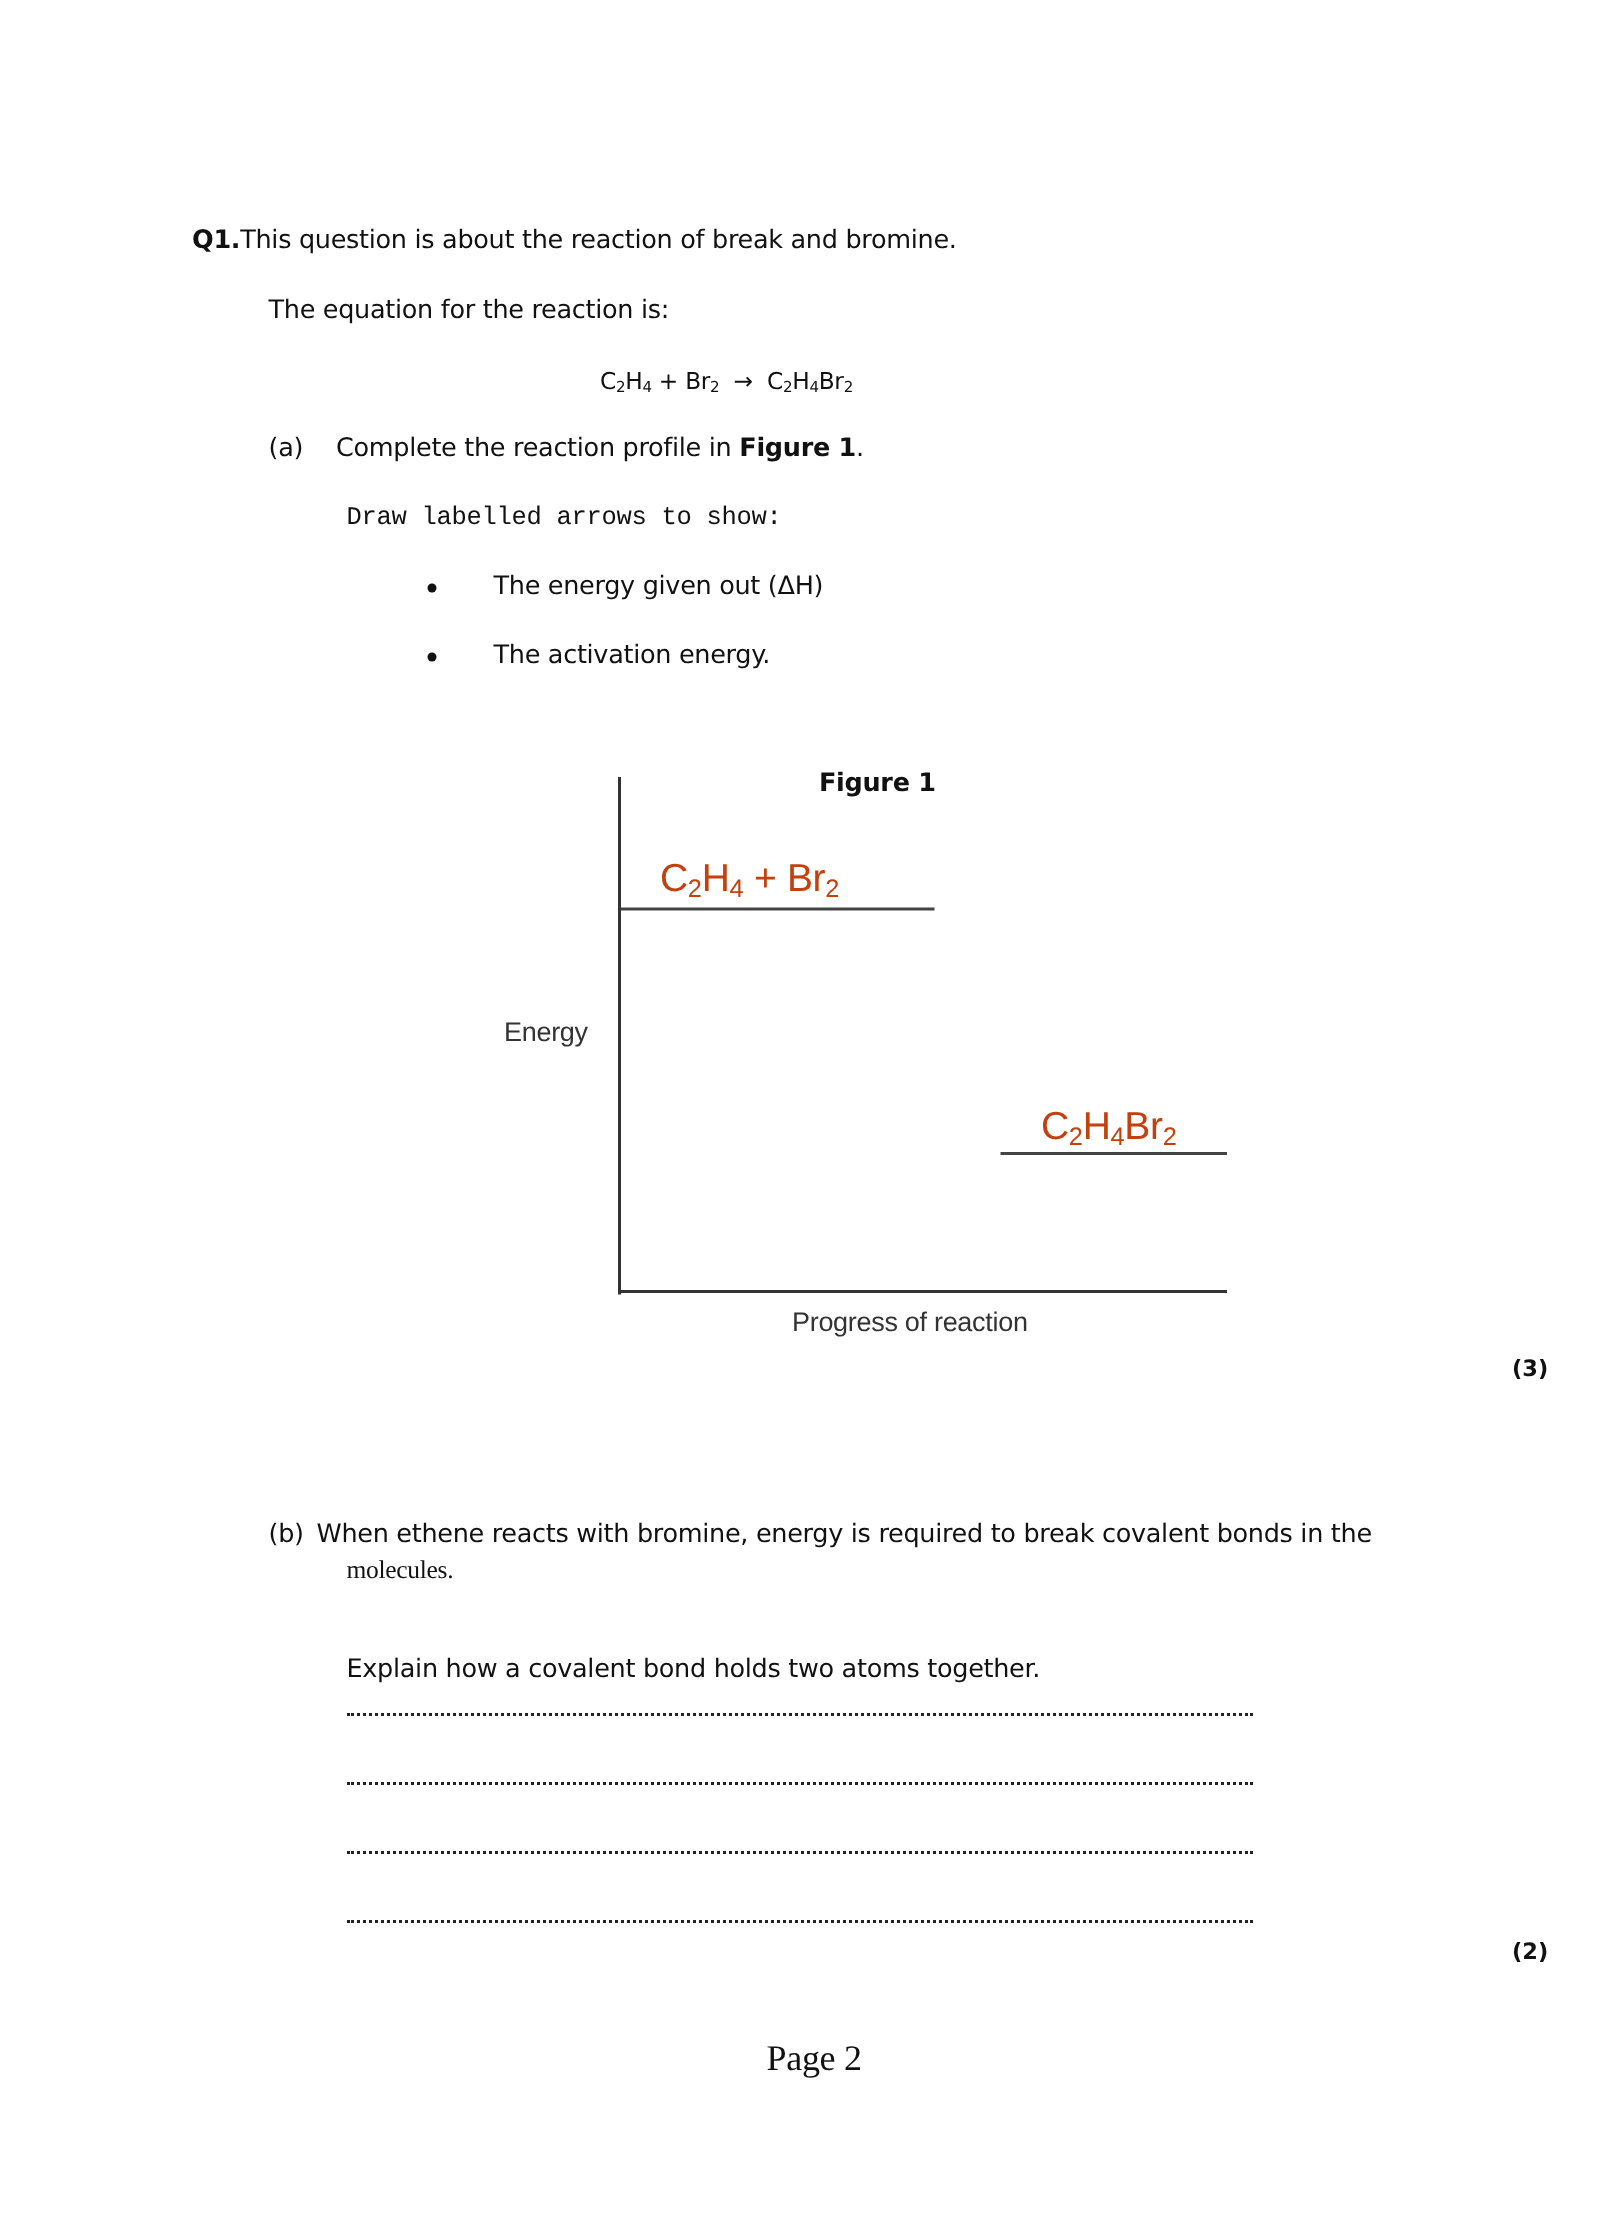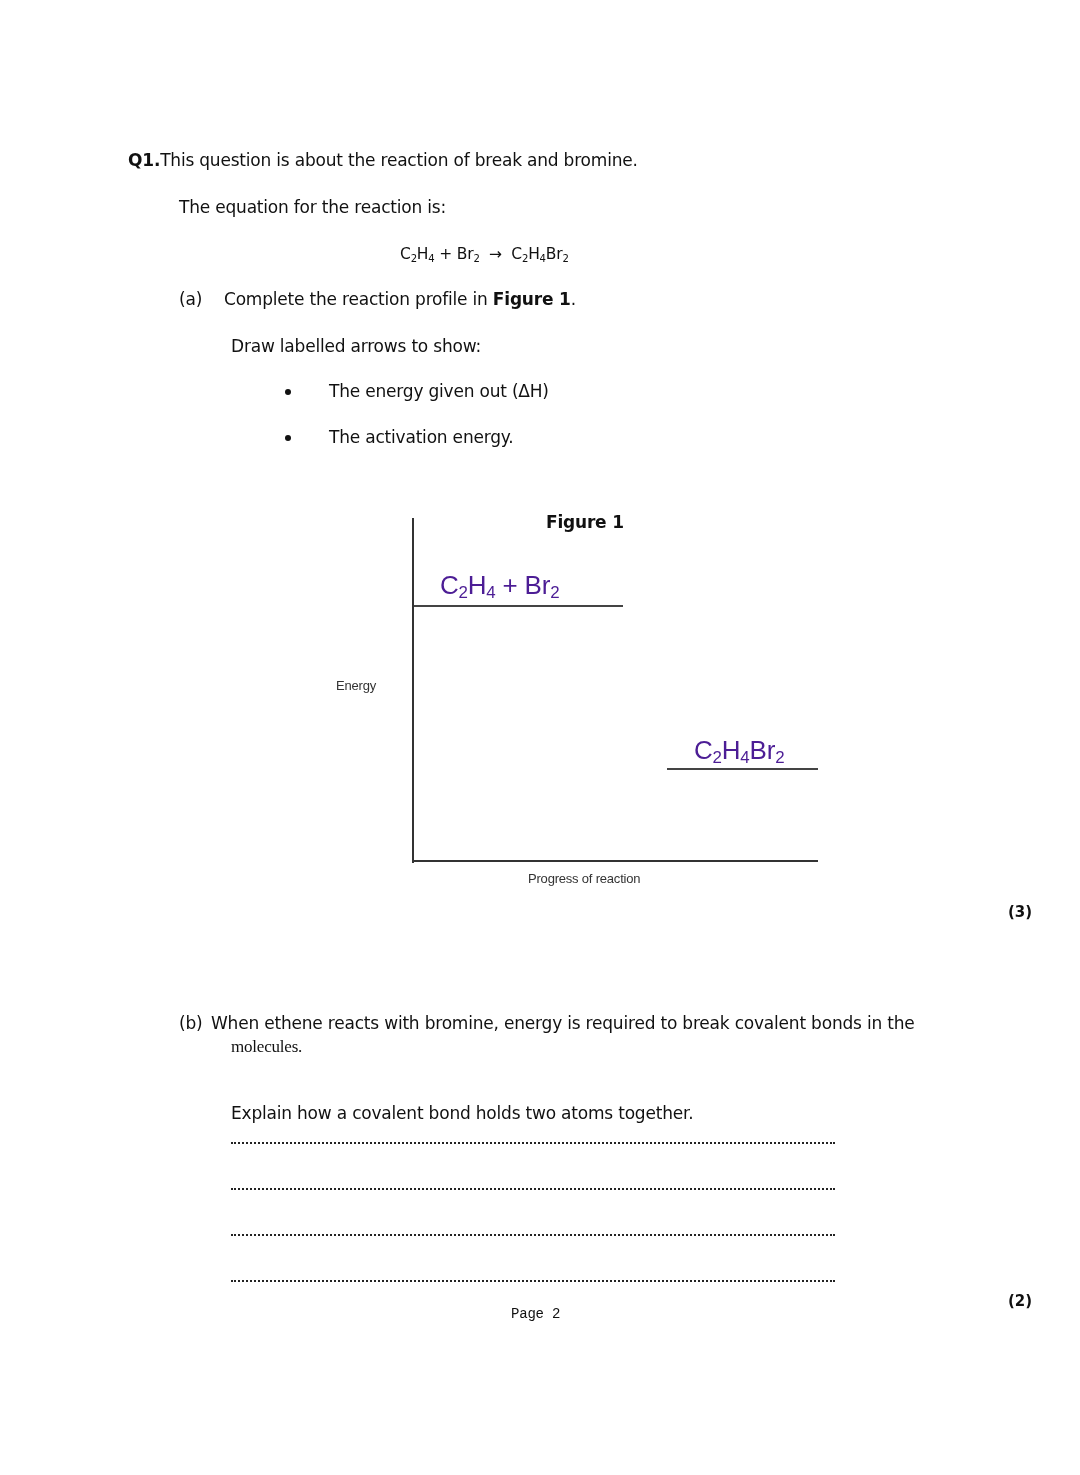--- a/index.html
+++ b/index.html
@@ -10,22 +10,22 @@
     .t { position: absolute; white-space: nowrap; font-size: 17px; letter-spacing: -0.2px; }
     .b { font-weight: bold; margin-top: 38px; }
     .eq { font-size: 15.5px; }
     sub { font-size: 0.65em; vertical-align: -0.25em; line-height: 0; }
     .bullet { position: absolute; width: 6px; height: 6px; border-radius: 50%; background: #111; }
     .dots {
       position: absolute; left: 231px; width: 604px; height: 0;
       border-bottom: 2px dotted #222;
     }
     .marks { position: absolute; font-weight: bold; font-size: 15px; }
-    .fig-label { font-family: "Liberation Sans", sans-serif; color: #333; font-size: 13px; }
-    .fig-formula { font-family: "Liberation Sans", sans-serif; color: #4c1d95; font-size: 26px; }
+    .fig-label { font-family: "Liberation Sans", sans-serif; color: #333; font-size: 18px; }
+    .fig-formula { font-family: "Liberation Sans", sans-serif; color: #c2410c; font-size: 26px; }
     .axis { position: absolute; background: #333; }
   </style>
 </head>
 <body>
 
 <div class="t" style="left:128px; top:150px;">
   <span class="b">Q1.</span><span>This question is about the reaction of break and bromine.</span>
 </div>
 
 <div class="t" style="left:179px; top:197px;">The equation for the reaction is:</div>
@@ -36,21 +36,21 @@
   <span>Br</span><sub>2</sub>
   &nbsp;<span>→</span>&nbsp;
   <span>C</span><sub>2</sub><span>H</span><sub>4</sub><span>Br</span><sub>2</sub>
 </div>
 
 <div class="t" style="left:179px; top:289px;">(a)</div>
 <div class="t" style="left:224px; top:289px;">
   <span>Complete the reaction profile in </span><span class="b">Figure 1</span><span>.</span>
 </div>
 
-<div class="t" style="left:231px; top:336px;">Draw labelled arrows to show:</div>
+<div class="t" style="left:231px; top:336px;font-family:Liberation Mono, monospace;">Draw labelled arrows to show:</div>
 
 <div class="bullet" style="left:285px; top:389px;"></div>
 <div class="t" style="left:329px; top:381px;">The energy given out (ΔH)</div>
 
 <div class="bullet" style="left:285px; top:435px;"></div>
 <div class="t" style="left:329px; top:427px;">The activation energy.</div>
 
 <div class="t b" style="left:546px; top:474px;">Figure 1</div>
 
 <div>
@@ -79,13 +79,13 @@
 
 <div class="t" style="left:231px; top:1083px;margin-top:20px;">Explain how a covalent bond holds two atoms together.</div>
 
 <div class="dots" style="top:1142px;"></div>
 <div class="dots" style="top:1188px;"></div>
 <div class="dots" style="top:1234px;"></div>
 <div class="dots" style="top:1280px;"></div>
 
 <div class="marks" style="left:1008px; top:1292px;">(2)</div>
 
-<div class="t" style="left:511px; top:1306px; font-family:Liberation Mono, monospace; font-size:14px;">Page 2</div>
+<div class="t" style="left:511px; top:1360px; font-family:Liberation Serif, serif; font-size:24px;">Page 2</div>
 
 </body></html>

